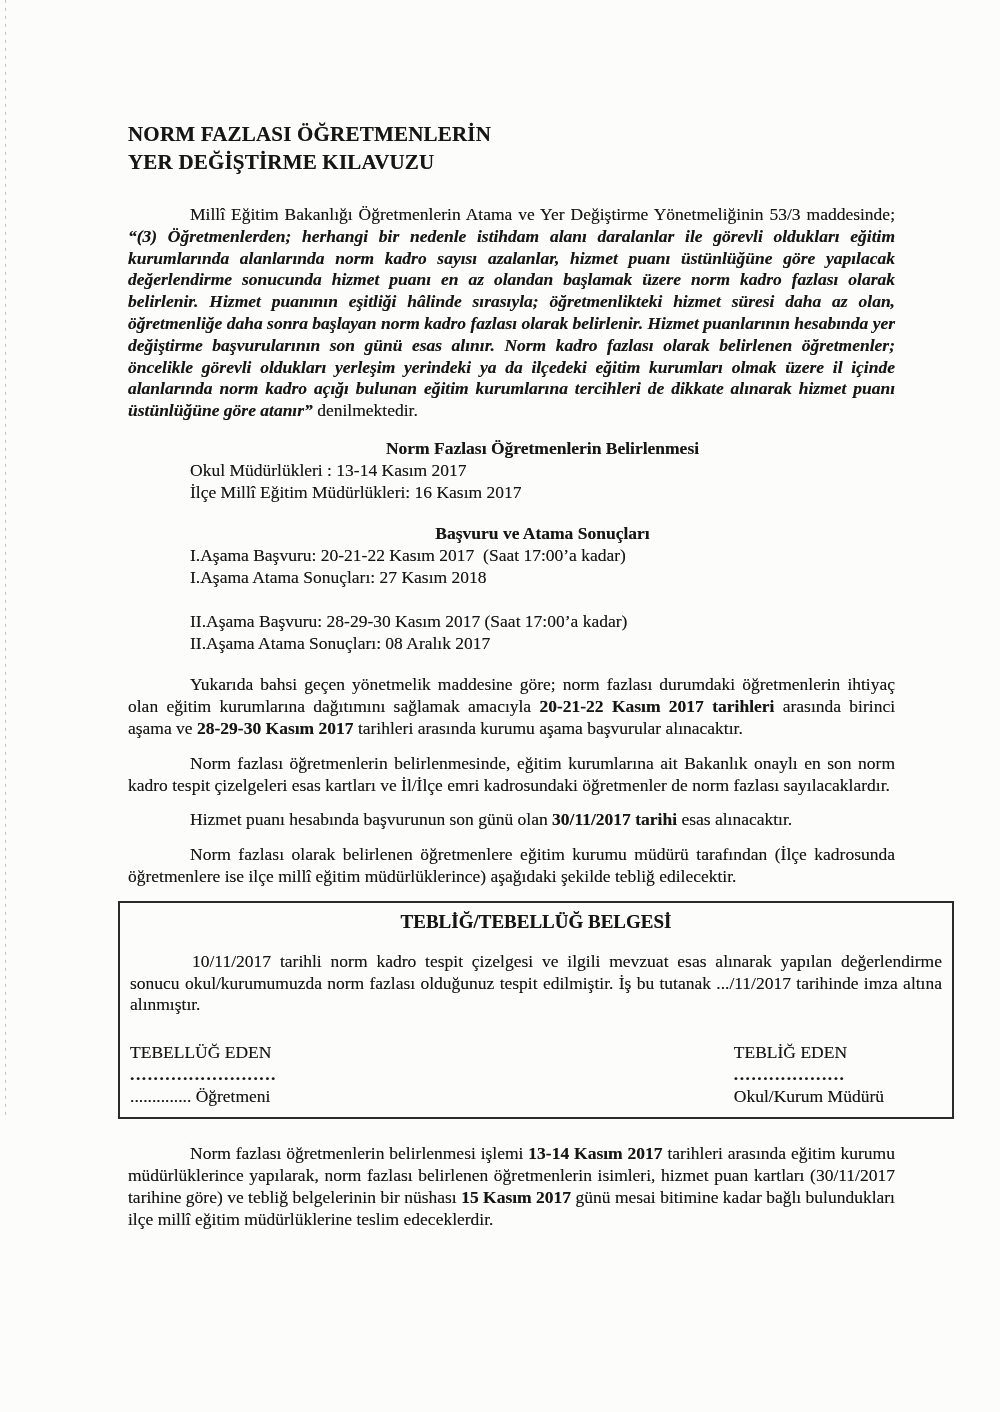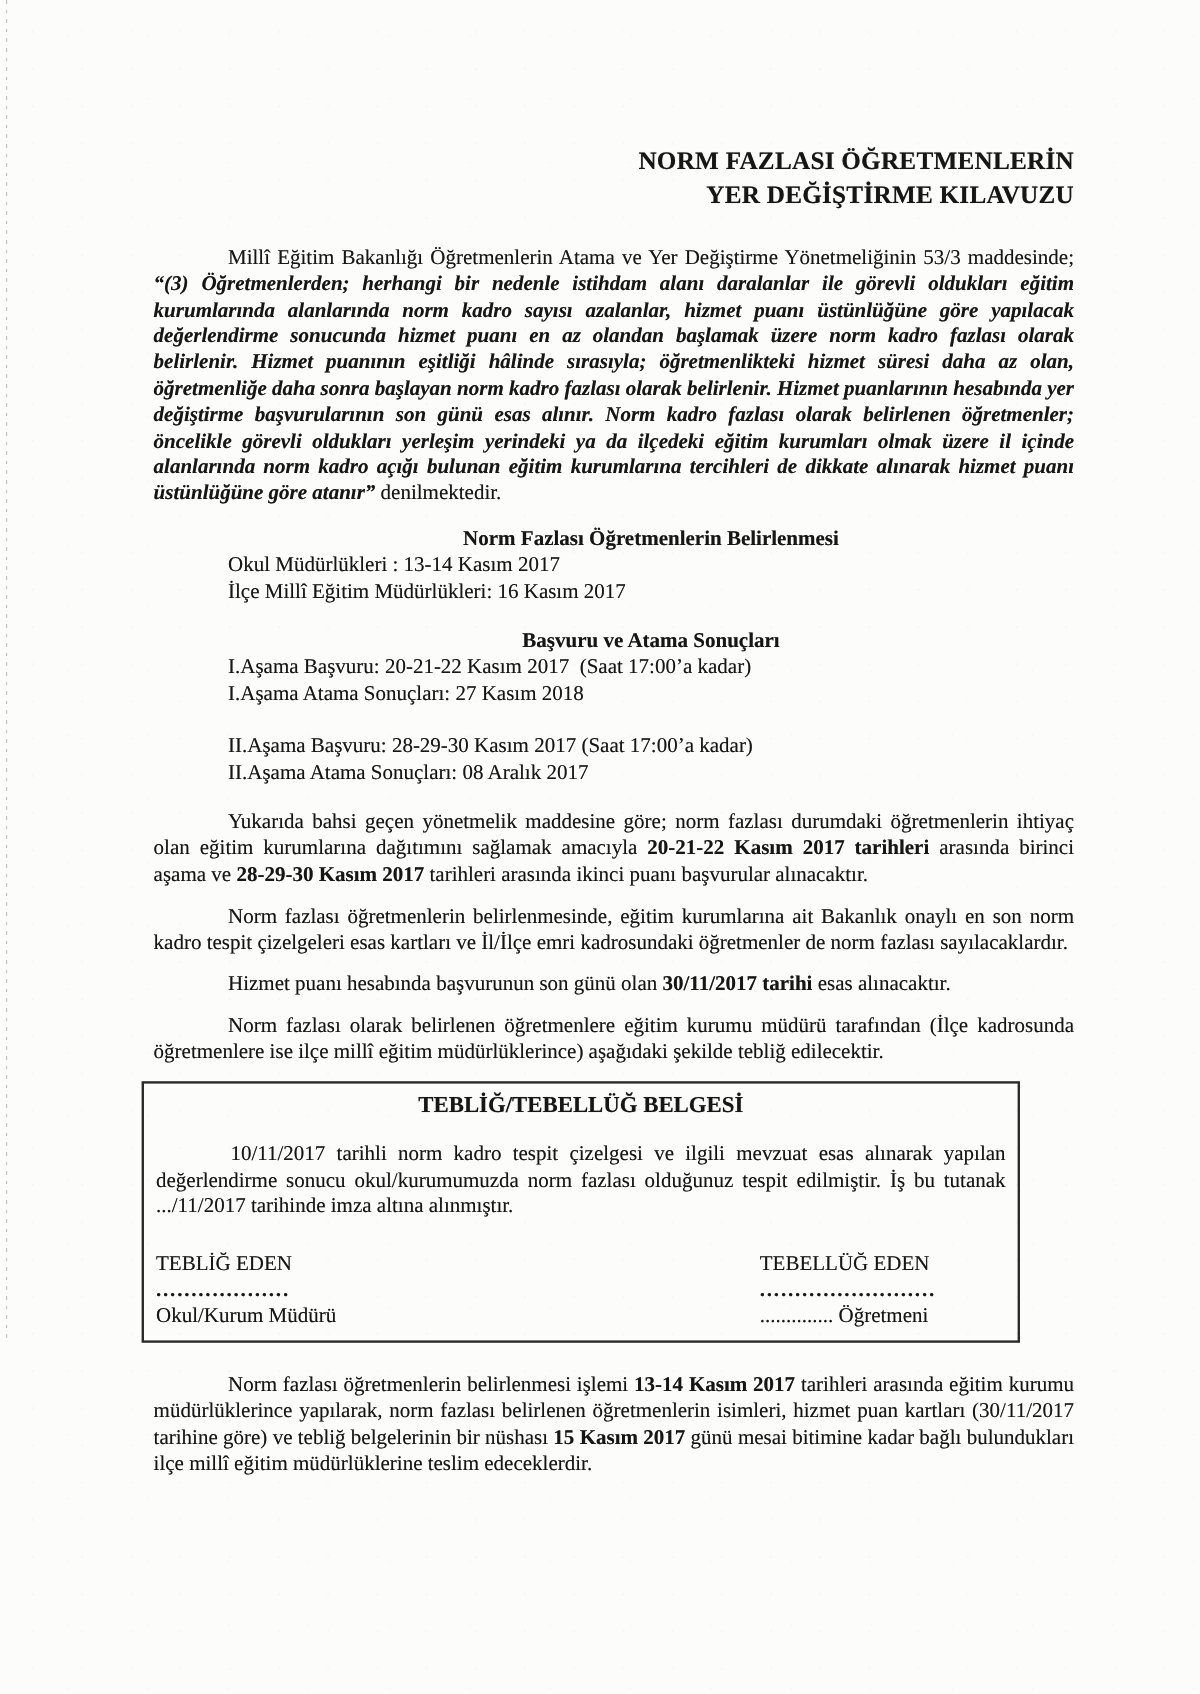--- a/index.html
+++ b/index.html
@@ -20,21 +20,21 @@
   }
   .scan-edge {
     position: absolute;
     left: 5px; top: 0;
     width: 1px; height: 1120px;
     background: repeating-linear-gradient(to bottom,
       rgba(110,110,104,0.38) 0 3px, transparent 3px 8px);
   }
   .content { padding: 120px 105px 0 128px; }
 
-  .doc-title { margin: 0 0 28px 0; text-align: right; }
+  .doc-title { margin: 0 0 28px 0; text-align: left; }
   .title-line {
     display: block;
     font-size: 21px;
     font-weight: bold;
     line-height: 28px;
     letter-spacing: 0.2px;
     text-shadow: 0 0 0.6px rgba(0,0,0,0.5);
   }
 
   .para {
@@ -54,21 +54,21 @@
     font-size: 17.5px;
     line-height: 21.8px;
     text-shadow: 0 0 0.5px rgba(0,0,0,0.45);
   }
   .sched-heading { font-weight: bold; text-align: center; }
   .sched-line { white-space: pre-wrap; }
   .sched-gap { height: 22px; }
 
   .notice-box {
     box-sizing: border-box;
-    width: 732px;
+    width: 836px;
     margin: 1px 0 24px -10px;
     border: 2px solid #2b2b28;
     padding: 8px 10px 10px 10px;
     background: transparent;
   }
   .box-title {
     text-align: center;
     font-size: 19px;
     font-weight: bold;
     line-height: 22px;
@@ -109,38 +109,38 @@
 
     <div class="schedule">
       <div class="sched-heading">Başvuru ve Atama Sonuçları</div>
       <div class="sched-line">I.Aşama Başvuru: 20-21-22 Kasım 2017  (Saat 17:00’a kadar)</div>
       <div class="sched-line">I.Aşama Atama Sonuçları: 27 Kasım 2018</div>
       <div class="sched-gap"></div>
       <div class="sched-line">II.Aşama Başvuru: 28-29-30 Kasım 2017 (Saat 17:00’a kadar)</div>
       <div class="sched-line">II.Aşama Atama Sonuçları: 08 Aralık 2017</div>
     </div>
 
-    <p class="para"><span>Yukarıda bahsi geçen yönetmelik maddesine göre; norm fazlası durumdaki öğretmenlerin ihtiyaç olan eğitim kurumlarına dağıtımını sağlamak amacıyla </span><span class="b">20-21-22 Kasım 2017 tarihleri</span><span> arasında birinci aşama ve </span><span class="b">28-29-30 Kasım 2017</span><span> tarihleri arasında ikinci puanı başvurular alınacaktır.</span></p>
+    <p class="para"><span>Yukarıda bahsi geçen yönetmelik maddesine göre; norm fazlası durumdaki öğretmenlerin ihtiyaç olan eğitim kurumlarına dağıtımını sağlamak amacıyla </span><span class="b">20-21-22 Kasım 2017 tarihleri</span><span> arasında birinci aşama ve </span><span class="b">28-29-30 Kasım 2017</span><span> tarihleri arasında kurumu aşama başvurular alınacaktır.</span></p>
     <p class="para"><span>Norm fazlası öğretmenlerin belirlenmesinde, eğitim kurumlarına ait Bakanlık onaylı en son norm kadro tespit çizelgeleri esas kartları ve İl/İlçe emri kadrosundaki öğretmenler de norm fazlası sayılacaklardır.</span></p>
     <p class="para"><span>Hizmet puanı hesabında başvurunun son günü olan </span><span class="b">30/11/2017 tarihi</span><span> esas alınacaktır.</span></p>
     <p class="para"><span>Norm fazlası olarak belirlenen öğretmenlere eğitim kurumu müdürü tarafından (İlçe kadrosunda öğretmenlere ise ilçe millî eğitim müdürlüklerince) aşağıdaki şekilde tebliğ edilecektir.</span></p>
 
     <div class="notice-box">
       <div class="box-title">TEBLİĞ/TEBELLÜĞ BELGESİ</div>
       <p class="para box-para"><span>10/11/2017 tarihli norm kadro tespit çizelgesi ve ilgili mevzuat esas alınarak yapılan değerlendirme sonucu okul/kurumumuzda norm fazlası olduğunuz tespit edilmiştir. İş bu tutanak .../11/2017 tarihinde imza altına alınmıştır.</span></p>
       <div class="sig-row">
         <div class="sig-col">
+          <div class="sig-role">TEBELLÜĞ EDEN</div>
+          <div class="sig-dots">.........................</div>
+          <div class="sig-name">.............. Öğretmeni</div>
+        </div>
+        <div class="sig-col">
           <div class="sig-role">TEBLİĞ EDEN</div>
           <div class="sig-dots">...................</div>
           <div class="sig-name">Okul/Kurum Müdürü</div>
-        </div>
-        <div class="sig-col">
-          <div class="sig-role">TEBELLÜĞ EDEN</div>
-          <div class="sig-dots">.........................</div>
-          <div class="sig-name">.............. Öğretmeni</div>
         </div>
       </div>
     </div>
 
     <p class="para"><span>Norm fazlası öğretmenlerin belirlenmesi işlemi </span><span class="b">13-14 Kasım 2017</span><span> tarihleri arasında eğitim kurumu müdürlüklerince yapılarak, norm fazlası belirlenen öğretmenlerin isimleri, hizmet puan kartları (30/11/2017 tarihine göre) ve tebliğ belgelerinin bir nüshası </span><span class="b">15 Kasım 2017</span><span> günü mesai bitimine kadar bağlı bulundukları ilçe millî eğitim müdürlüklerine teslim edeceklerdir.</span></p>
 
   </div>
 </div>
 
 </body></html>

